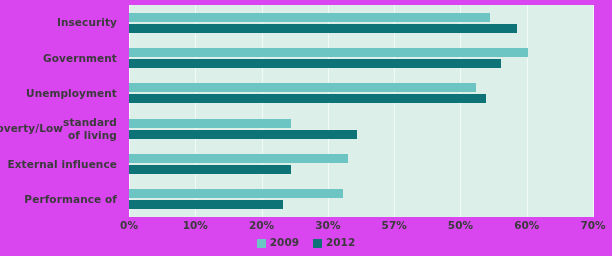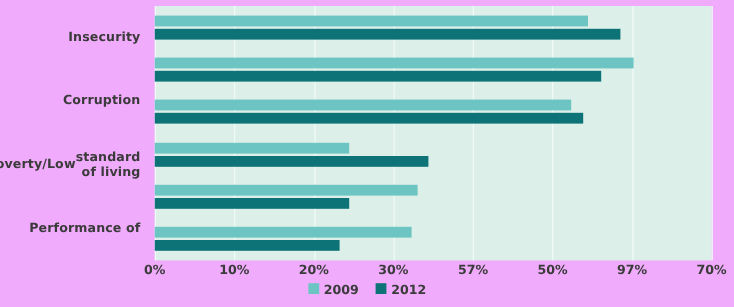--- a/index.html
+++ b/index.html
@@ -4,21 +4,21 @@
 <style>
   html, body {
     margin: 0;
     padding: 0;
     background: #ffffff;
   }
   #page {
     position: relative;
     width: 612px;
     height: 256px;
-    background: #f0abfc;
+    background: #d946ef;
     font-family: "DejaVu Sans", sans-serif;
     overflow: hidden;
   }
 
   
   #cat-labels {
     position: absolute;
     left: 0px;
     top: 5px;
     width: 124px;
@@ -102,21 +102,21 @@
     left: 0;
     top: 236px;
     width: 612px;
     display: flex;
     justify-content: center;
     align-items: center;
     gap: 14px;
   }
   .legend-item {
     display: flex;
-    align-items: flex-start;
+    align-items: flex-end;
     gap: 4px;
   }
   .legend-swatch {
     width: 9px;
     height: 9px;
     display: block;
   }
   .legend-text {
     font-size: 10.5px;
     font-weight: bold;
@@ -126,25 +126,31 @@
 </head>
 <body>
 
 <div id="page">
 
   <div id="cat-labels">
       <div class="cat-label">
         <div>Insecurity</div>
       </div>
       <div class="cat-label">
-        <div>Corruption</div>
+        <div>Government</div>
+      </div>
+      <div class="cat-label">
+        <div>Unemployment</div>
       </div>
       <div class="cat-label">
         <div>Poverty/Low</div>
         <div>standard of living</div>
+      </div>
+      <div class="cat-label">
+        <div>External influence</div>
       </div>
       <div class="cat-label">
         <div>Performance of</div>
       </div>
     </div>
 
   <div id="plot">
     <div id="gridlines">
         <div class="gridline" style="left: 0%;"></div>
         <div class="gridline" style="left: 14.2857%;"></div>
@@ -183,21 +189,21 @@
       </div>
   </div>
 
   <div id="xaxis">
       <div class="xtick" style="left: 0%;">0%</div>
       <div class="xtick" style="left: 14.2857%;">10%</div>
       <div class="xtick" style="left: 28.5714%;">20%</div>
       <div class="xtick" style="left: 42.8571%;">30%</div>
       <div class="xtick" style="left: 57.1429%;">57%</div>
       <div class="xtick" style="left: 71.4286%; text-align: center;">50%</div>
-      <div class="xtick" style="left: 85.7143%;">97%</div>
+      <div class="xtick" style="left: 85.7143%;">60%</div>
       <div class="xtick" style="left: 100%;">70%</div>
     </div>
 
   <div id="legend">
       <div class="legend-item">
         <span class="legend-swatch" style="background: rgb(108, 197, 194);"></span>
         <span class="legend-text">2009</span>
       </div>
       <div class="legend-item">
         <span class="legend-swatch" style="background: rgb(13, 115, 119);"></span>

